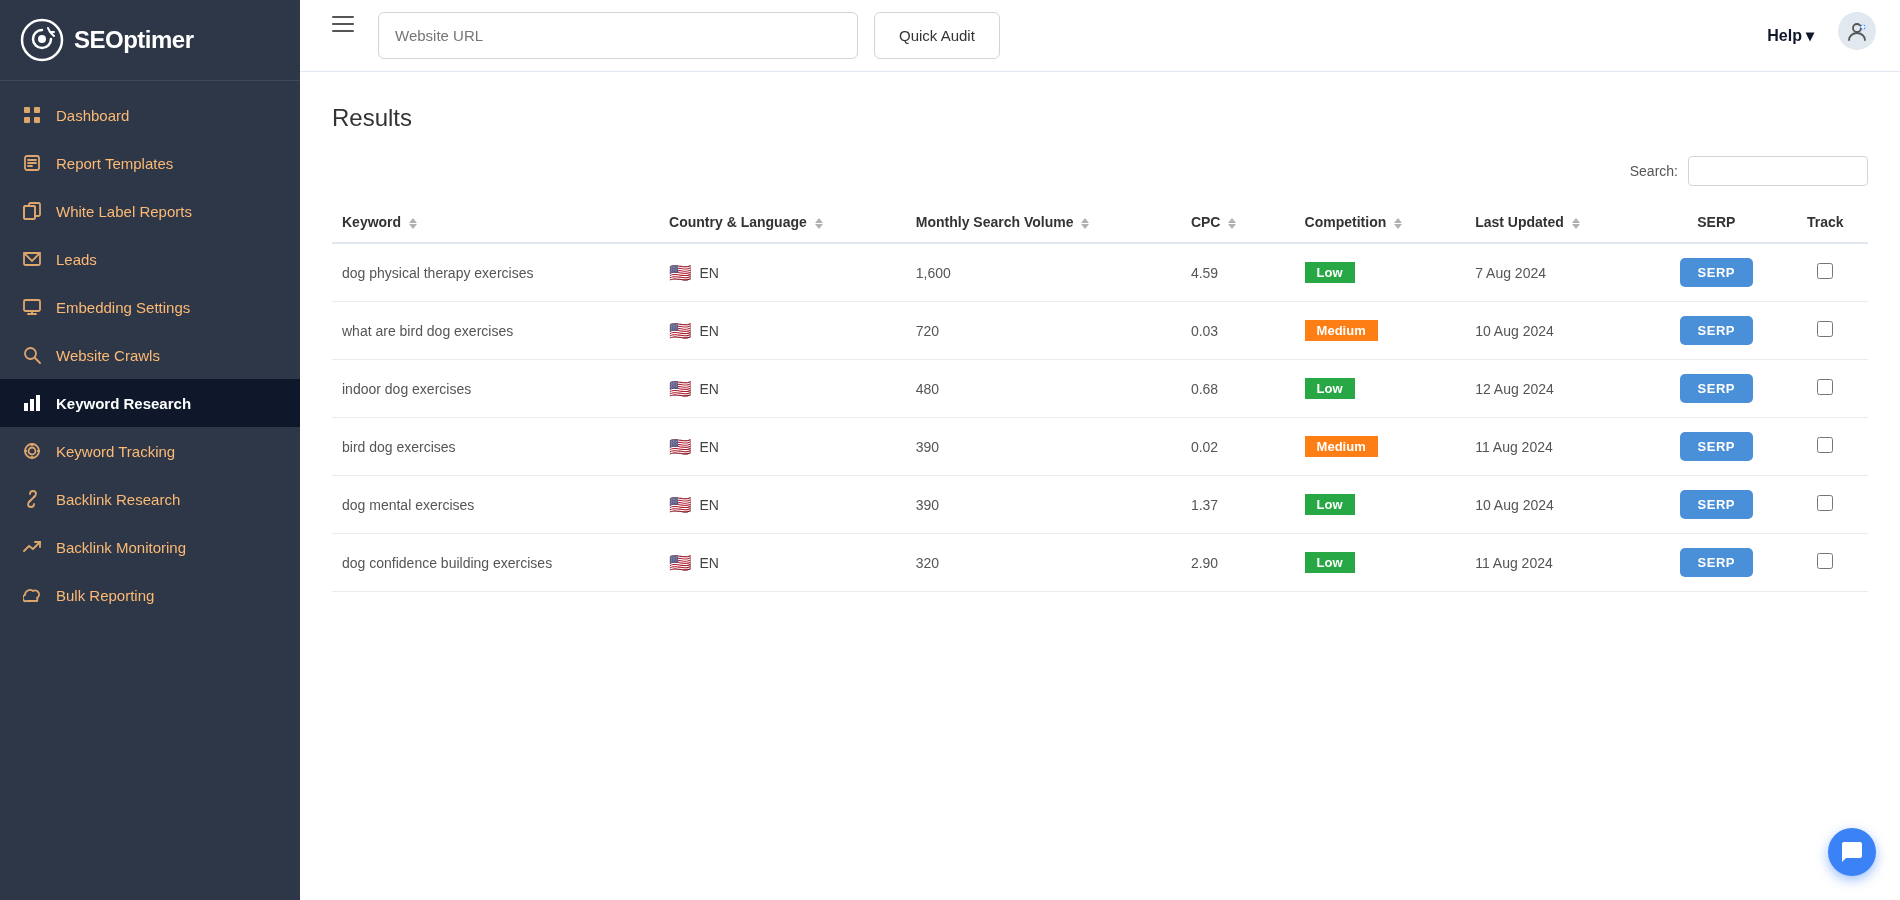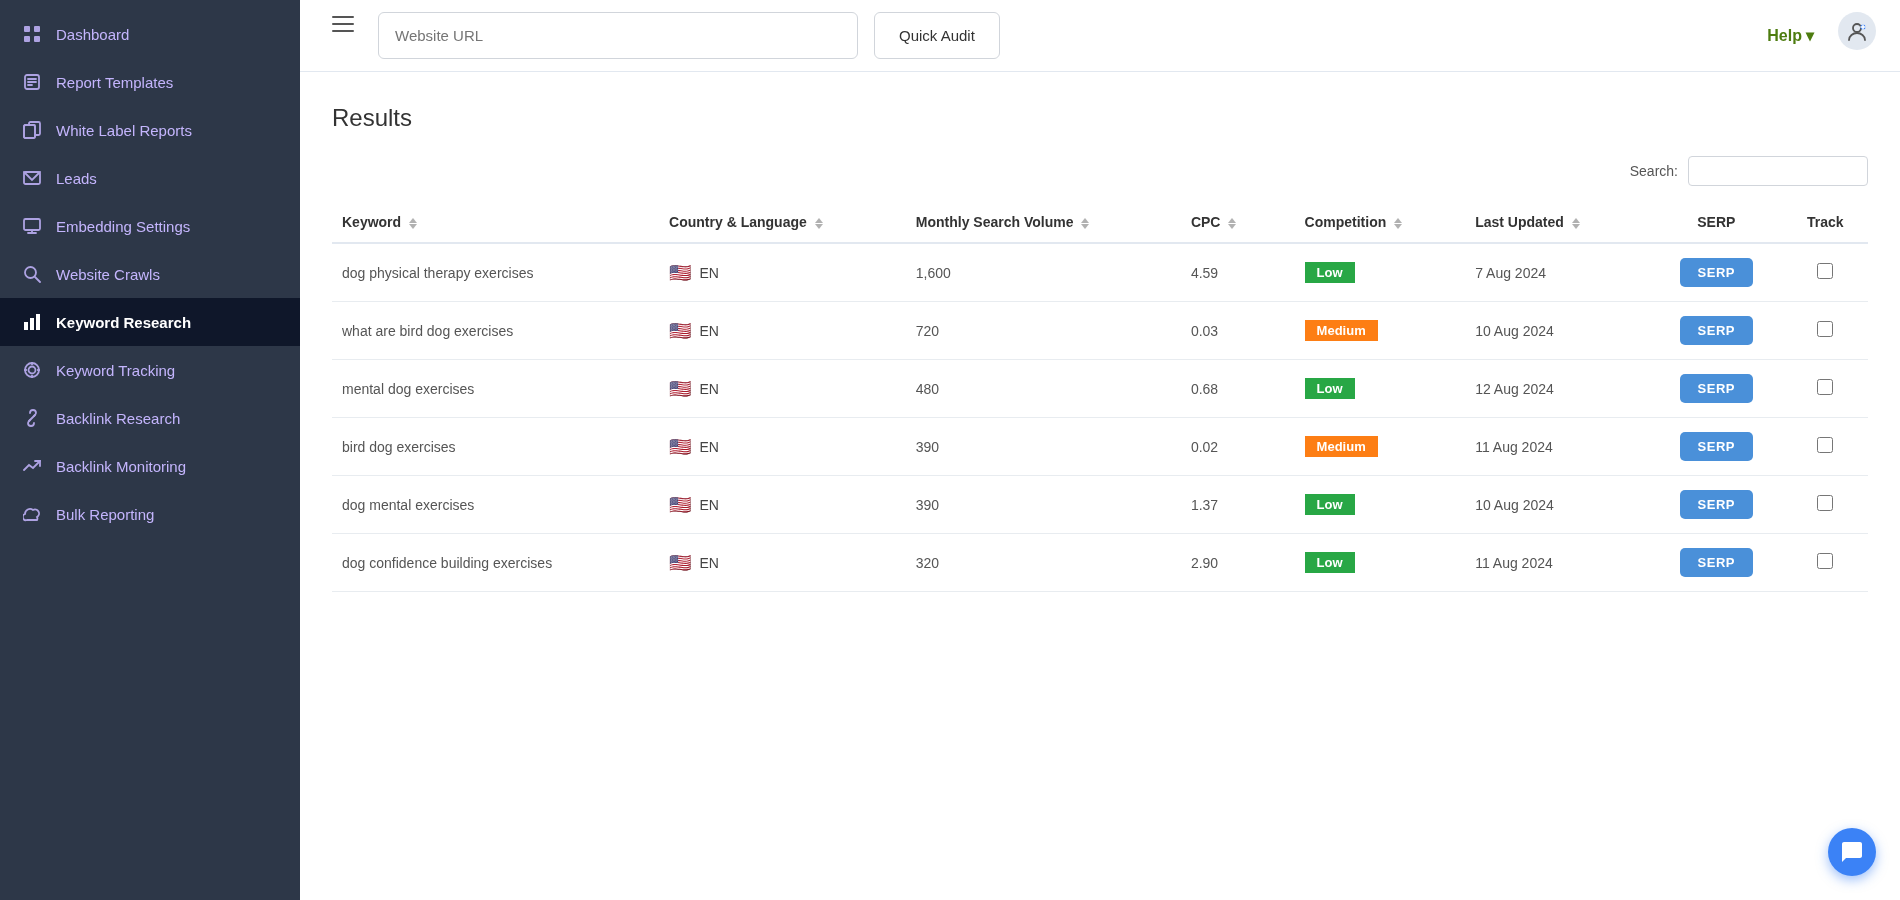--- a/index.html
+++ b/index.html
@@ -37,21 +37,21 @@
     .sidebar-nav {
       display: flex;
       flex-direction: column;
       padding: 10px 0;
     }
     .nav-item {
       display: flex;
       align-items: center;
       padding: 14px 22px;
       cursor: pointer;
-      color: #c4b5fd;
+      color: #fdba74;
       font-size: 15px;
       transition: background 0.15s;
       gap: 14px;
     }
     .nav-item.active {
       background: #0f172a;
       color: #fff;
       font-weight: 700;
     }
     .nav-icon {
@@ -125,21 +125,21 @@
       color: #333;
       font-weight: 500;
     }
     .header-spacer { flex: 1; }
     .help-btn {
       display: flex;
       align-items: center;
       gap: 4px;
       font-size: 16px;
       font-weight: 600;
-      color: #4d7c0f;
+      color: #0f172a;
       cursor: pointer;
       background: none;
       border: none;
       padding: 4px 8px;
     }
     .user-icon {
       width: 38px;
       height: 38px;
       background: #e2e8f0;
       border-radius: 50%;
@@ -291,20 +291,30 @@
       justify-content: center;
       cursor: pointer;
       box-shadow: 0 4px 12px rgba(59,130,246,0.5);
     }
     .chat-bubble svg { color: #fff; }
   </style>
 </head>
 <body>
 
 <nav class="sidebar">
+  <div class="sidebar-logo">
+
+    <svg class="logo-icon" viewBox="0 0 44 44" fill="none" xmlns="http://www.w3.org/2000/svg">
+      <circle cx="22" cy="22" r="20" stroke="#fff" stroke-width="2.5" fill="none"></circle>
+      <path d="M22 12 C17 12 13 16 13 21 C13 26 17 30 22 30 C27 30 31 26 31 21" stroke="#fff" stroke-width="2.5" stroke-linecap="round" fill="none"></path>
+      <circle cx="22" cy="21" r="4" fill="#fff"></circle>
+      <path d="M28 10 L30 14 M34 14 L30 14 M34 18 L30 14" stroke="#fff" stroke-width="2" stroke-linecap="round"></path>
+    </svg>
+    <span class="logo-text">SEOptimer</span>
+  </div>
 
   <div class="sidebar-nav">
 
     <div class="nav-item">
       <span class="nav-icon">
         <svg width="18" height="18" viewBox="0 0 18 18" fill="currentColor">
             <rect x="1" y="1" width="6" height="6" rx="1"></rect>
             <rect x="11" y="1" width="6" height="6" rx="1"></rect>
             <rect x="1" y="11" width="6" height="6" rx="1"></rect>
             <rect x="11" y="11" width="6" height="6" rx="1"></rect>
@@ -550,21 +560,21 @@
     </td>
     <td class="col-updated">10 Aug 2024</td>
     <td class="col-serp">
       <button class="serp-btn">SERP</button>
     </td>
     <td class="col-track" style="text-align:center;">
       <input type="checkbox" class="track-checkbox" style="">
     </td>
   </tr>
             <tr>
-    <td class="col-keyword">mental dog exercises</td>
+    <td class="col-keyword">indoor dog exercises</td>
     <td class="col-country">
       <div class="flag-cell">
         <span class="flag-emoji">🇺🇸</span>
         <span>EN</span>
       </div>
     </td>
     <td class="col-volume">480</td>
     <td class="col-cpc">0.68</td>
     <td class="col-competition">
       <span class="badge badge-low">Low</span>

